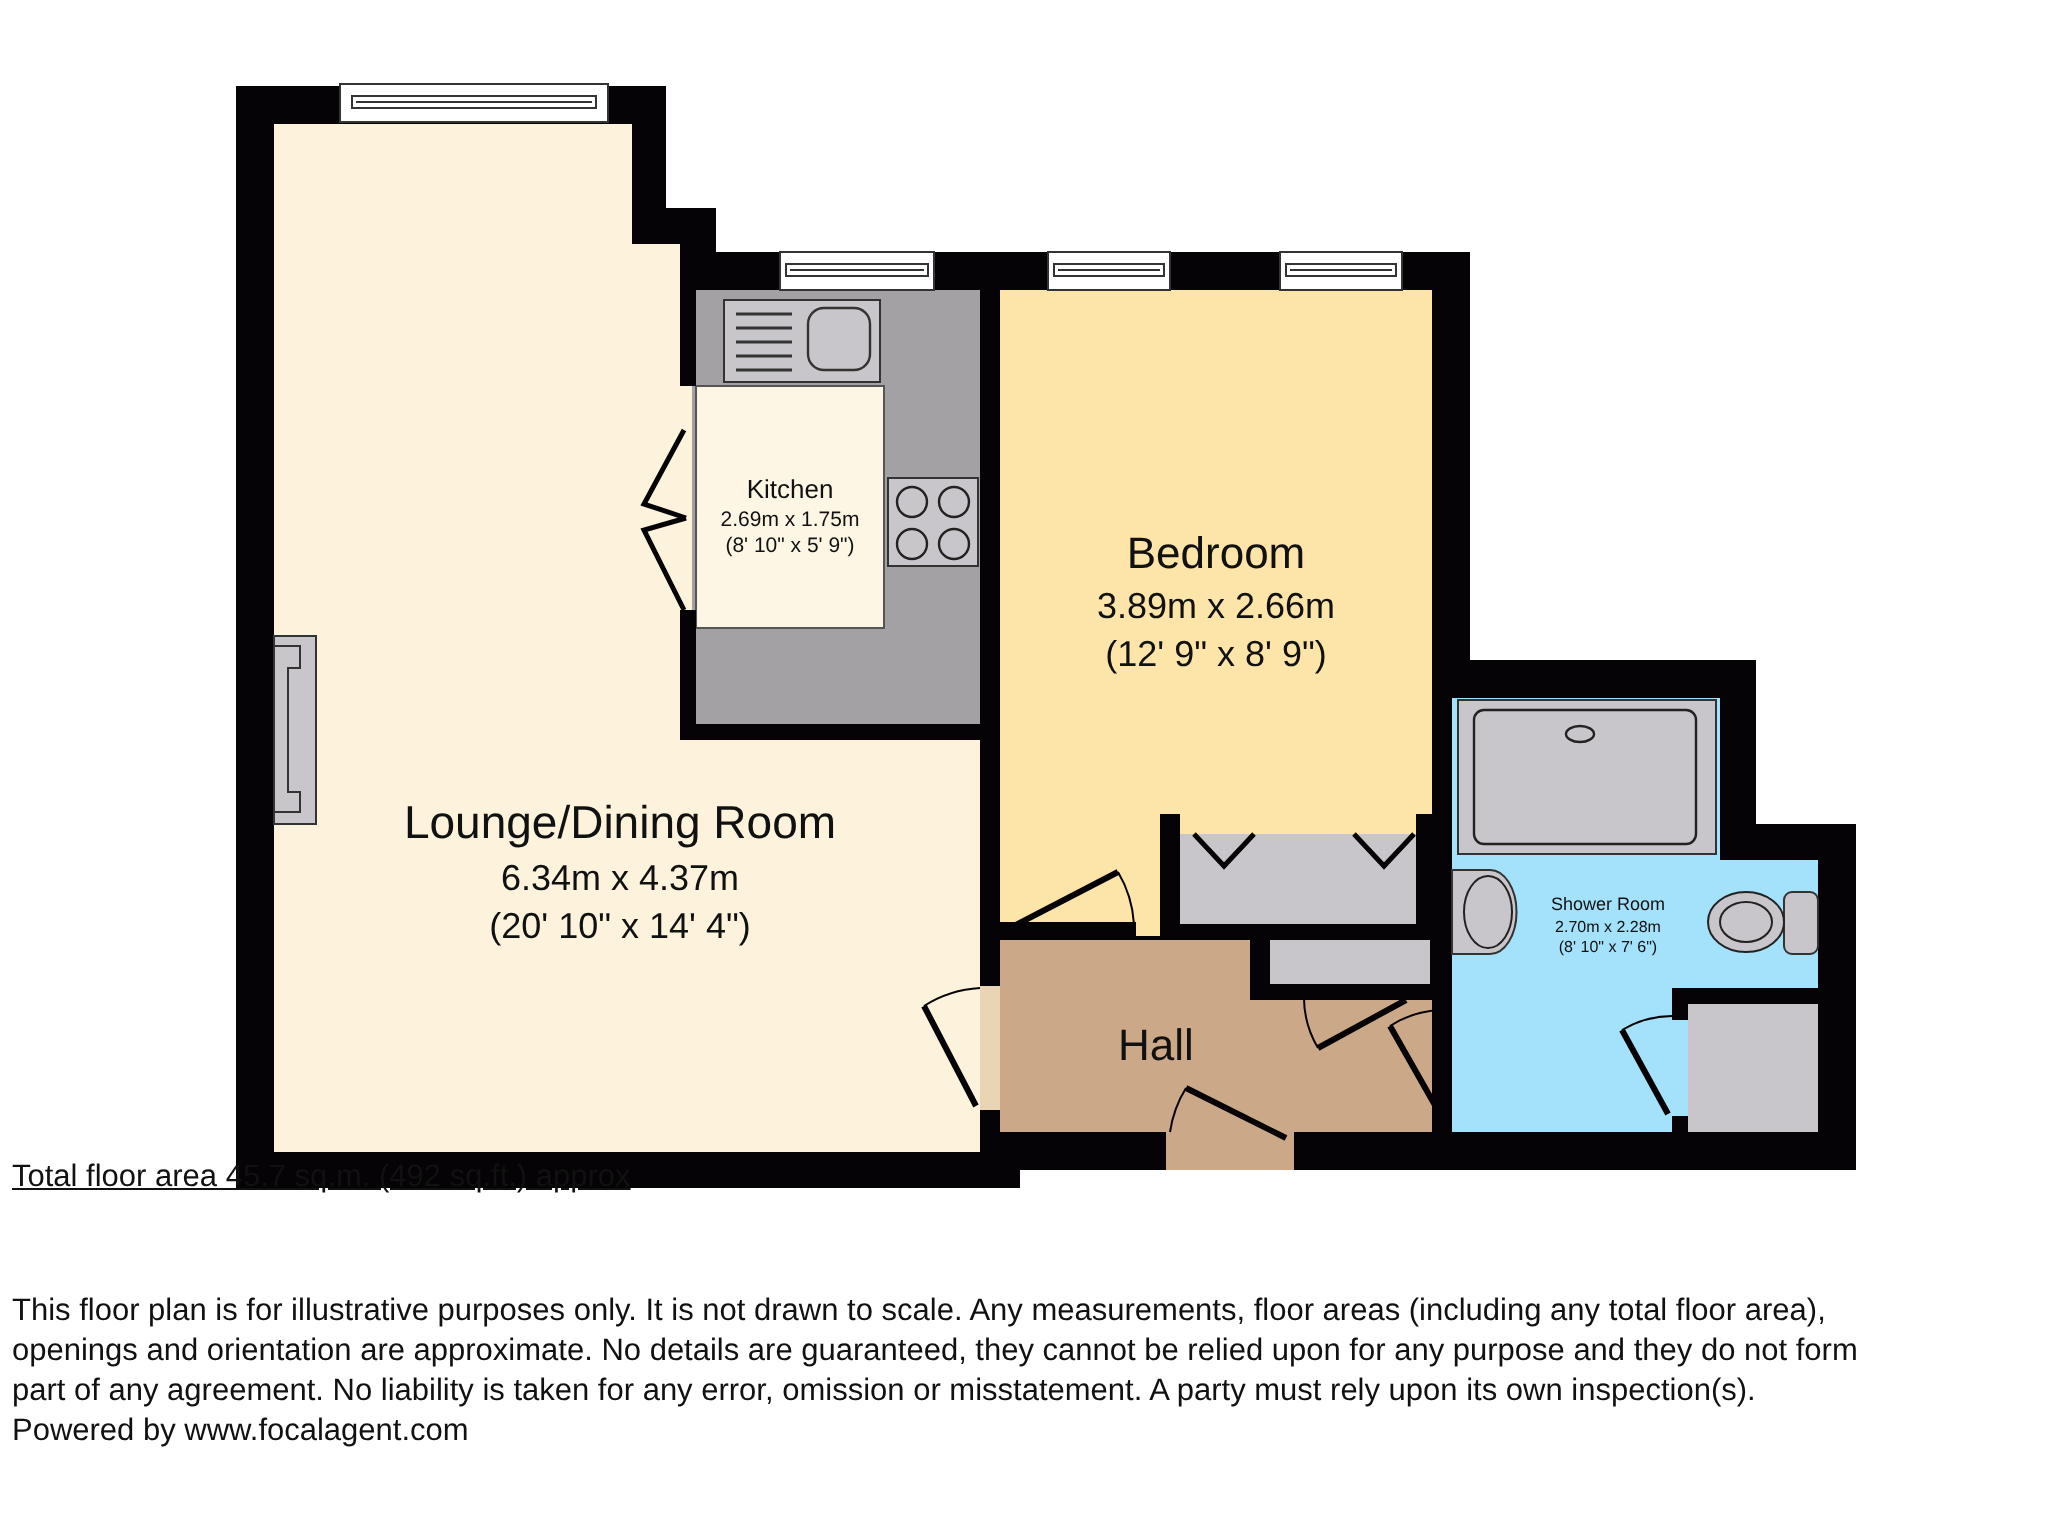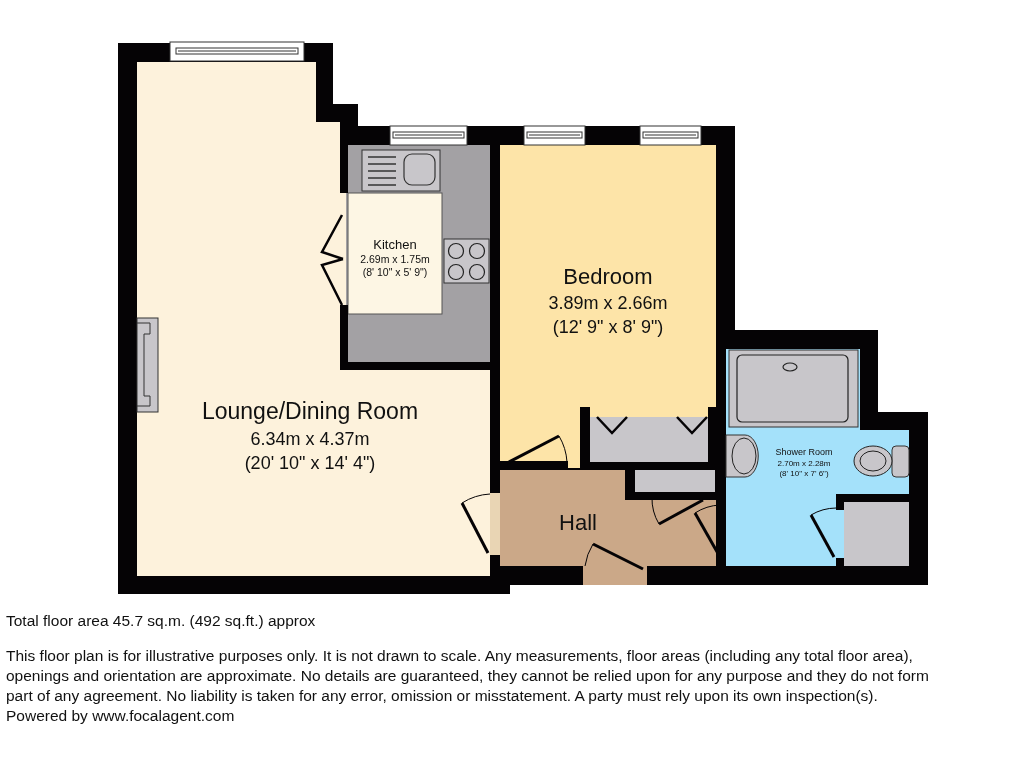--- a/index.html
+++ b/index.html
@@ -1,20 +1,20 @@
 <!DOCTYPE html>
 <html><head>
   <meta charset="utf-8">
   <style>
     html, body { margin: 0; padding: 0; background: #ffffff; }
     body { width: 1024px; height: 768px; position: relative; overflow: hidden; font-family: "Liberation Sans", sans-serif; color: #111; }
     #plan { position: absolute; left: 0; top: 0; width: 1024px; height: 600px; }
     .room-label { font-family: "Liberation Sans", sans-serif; fill: #111; text-anchor: middle; }
     .footer { position: absolute; left: 6px; font-family: "Liberation Sans", sans-serif; font-size: 15.5px; color: #111; line-height: 20px; }
-    #total-area { top: 611px; }
+    #total-area { top: 579px; text-decoration: underline; }
     #disclaimer { top: 646px; width: 1020px; }
     #disclaimer p { margin: 0; white-space: nowrap; }
   </style>
 </head>
 <body>
 
 <svg id="plan" viewBox="0 0 1024 600" xmlns="http://www.w3.org/2000/svg">
 
   <g fill="#050305">
 

